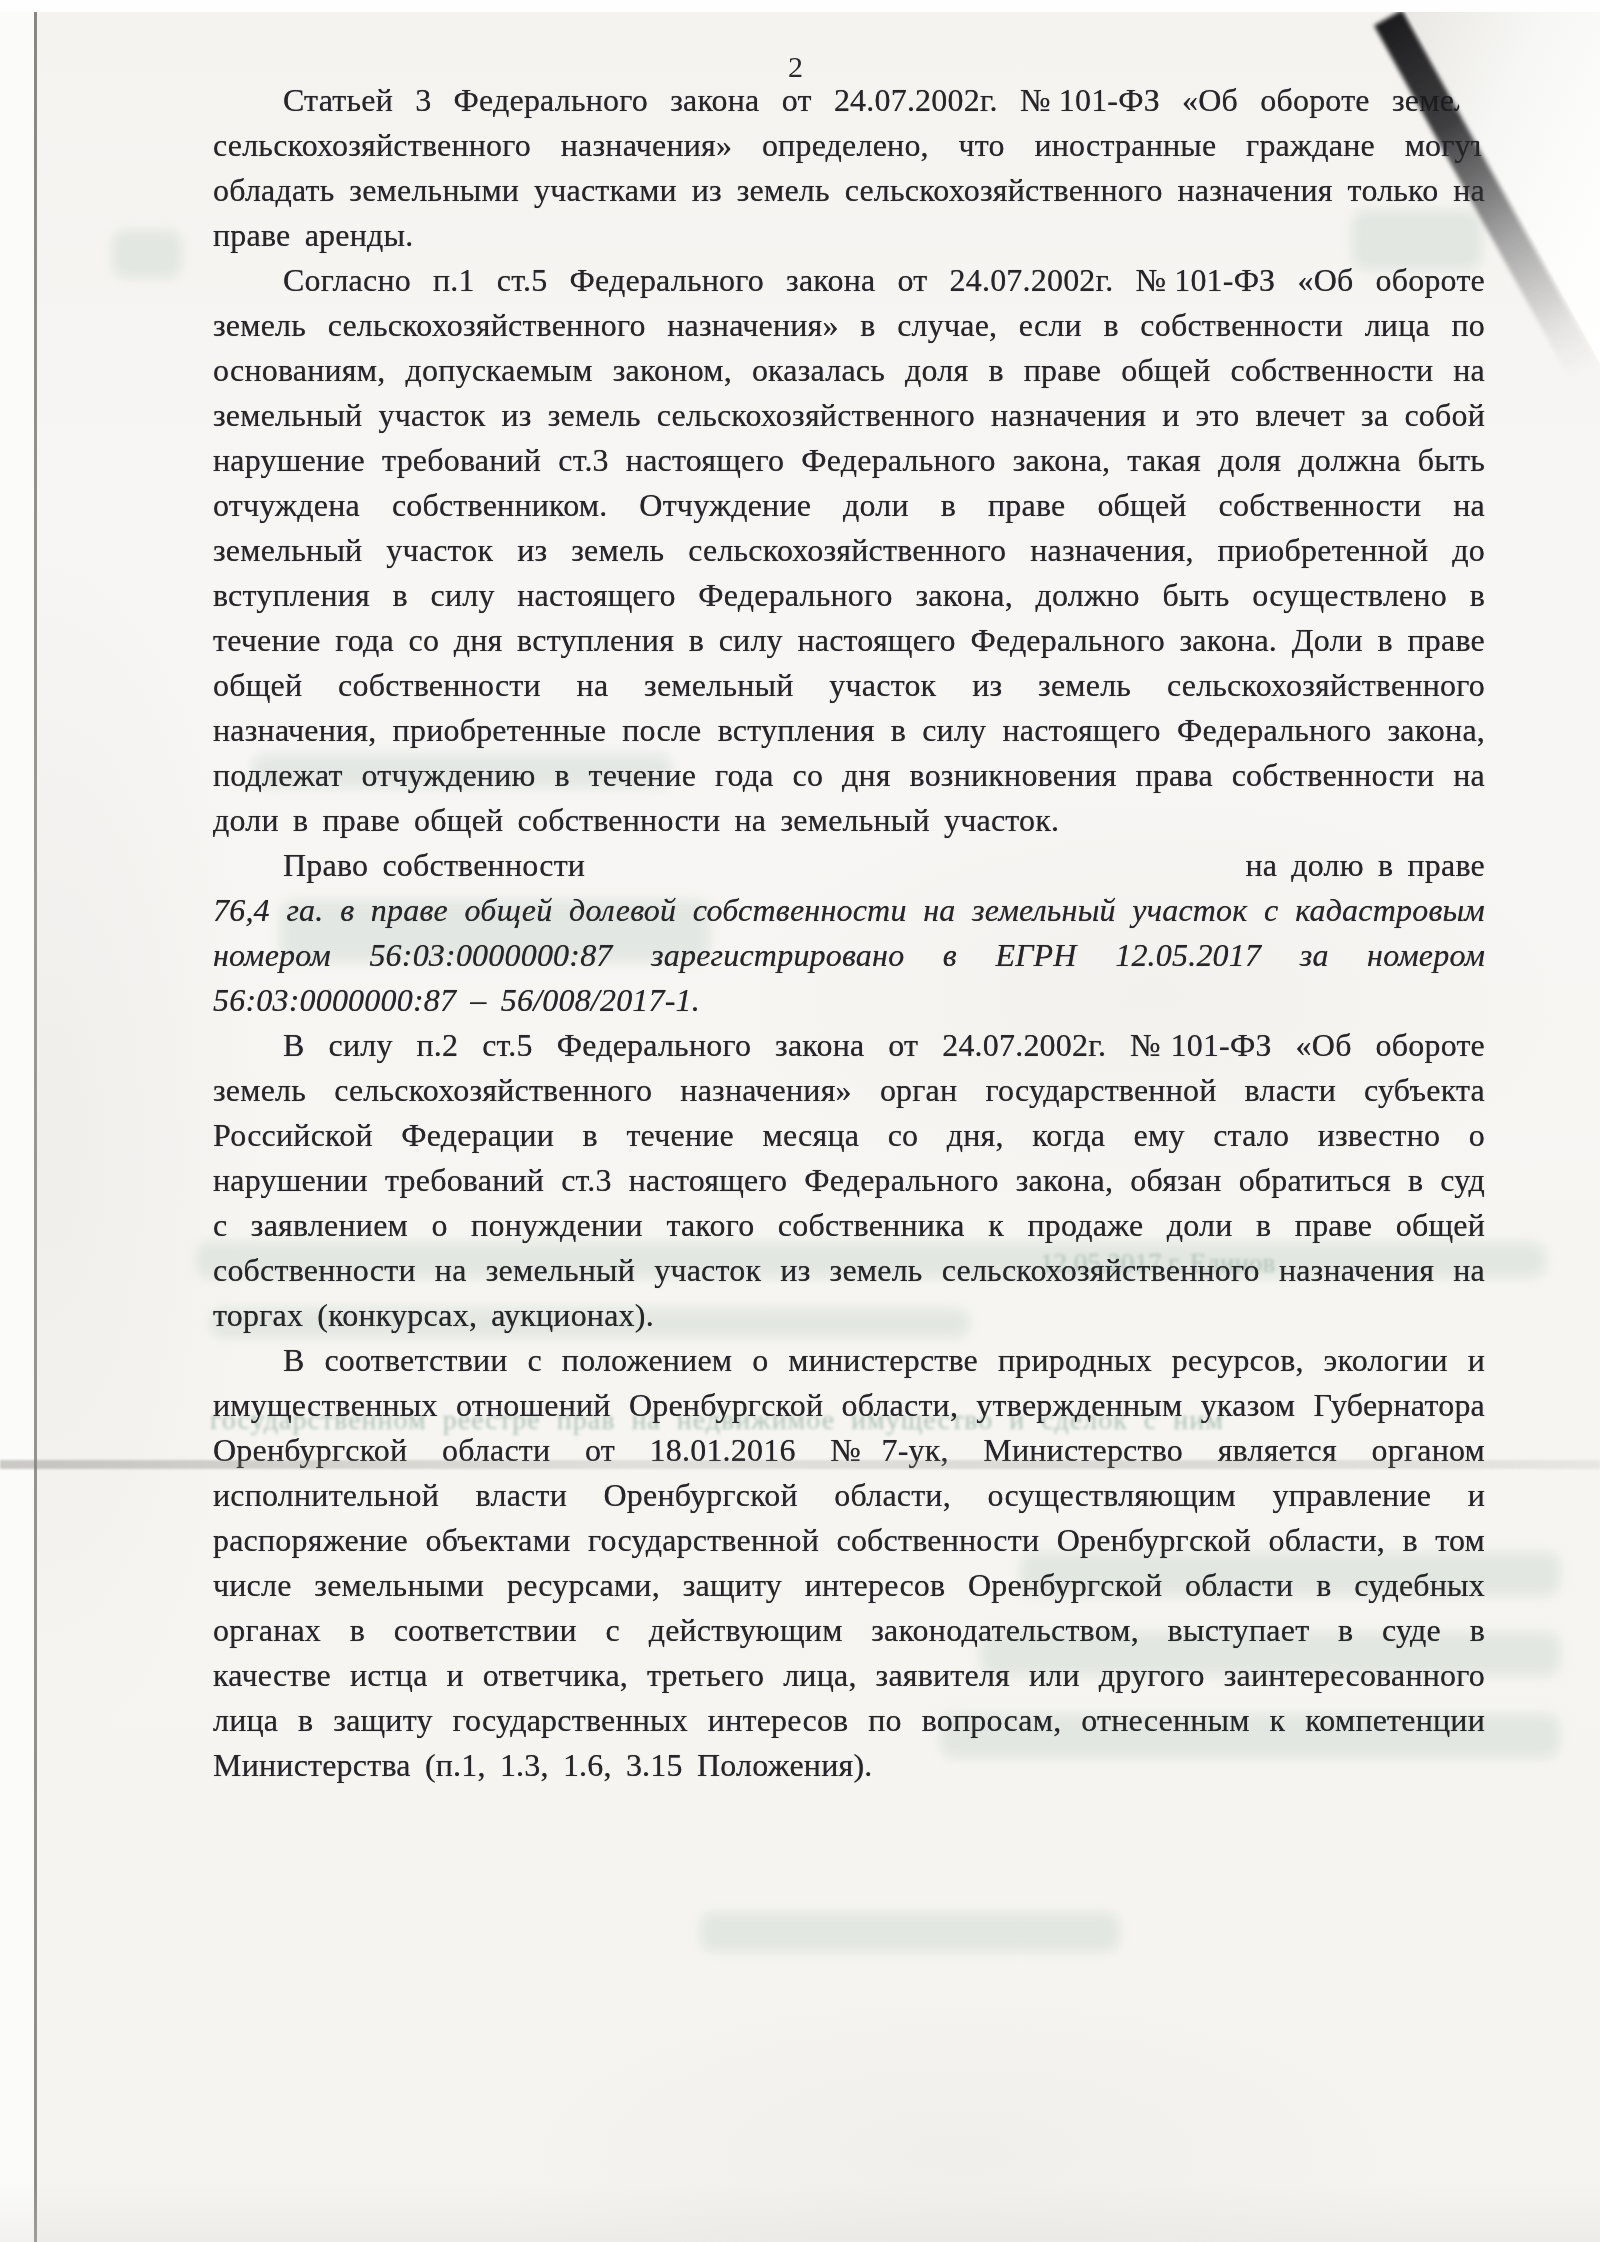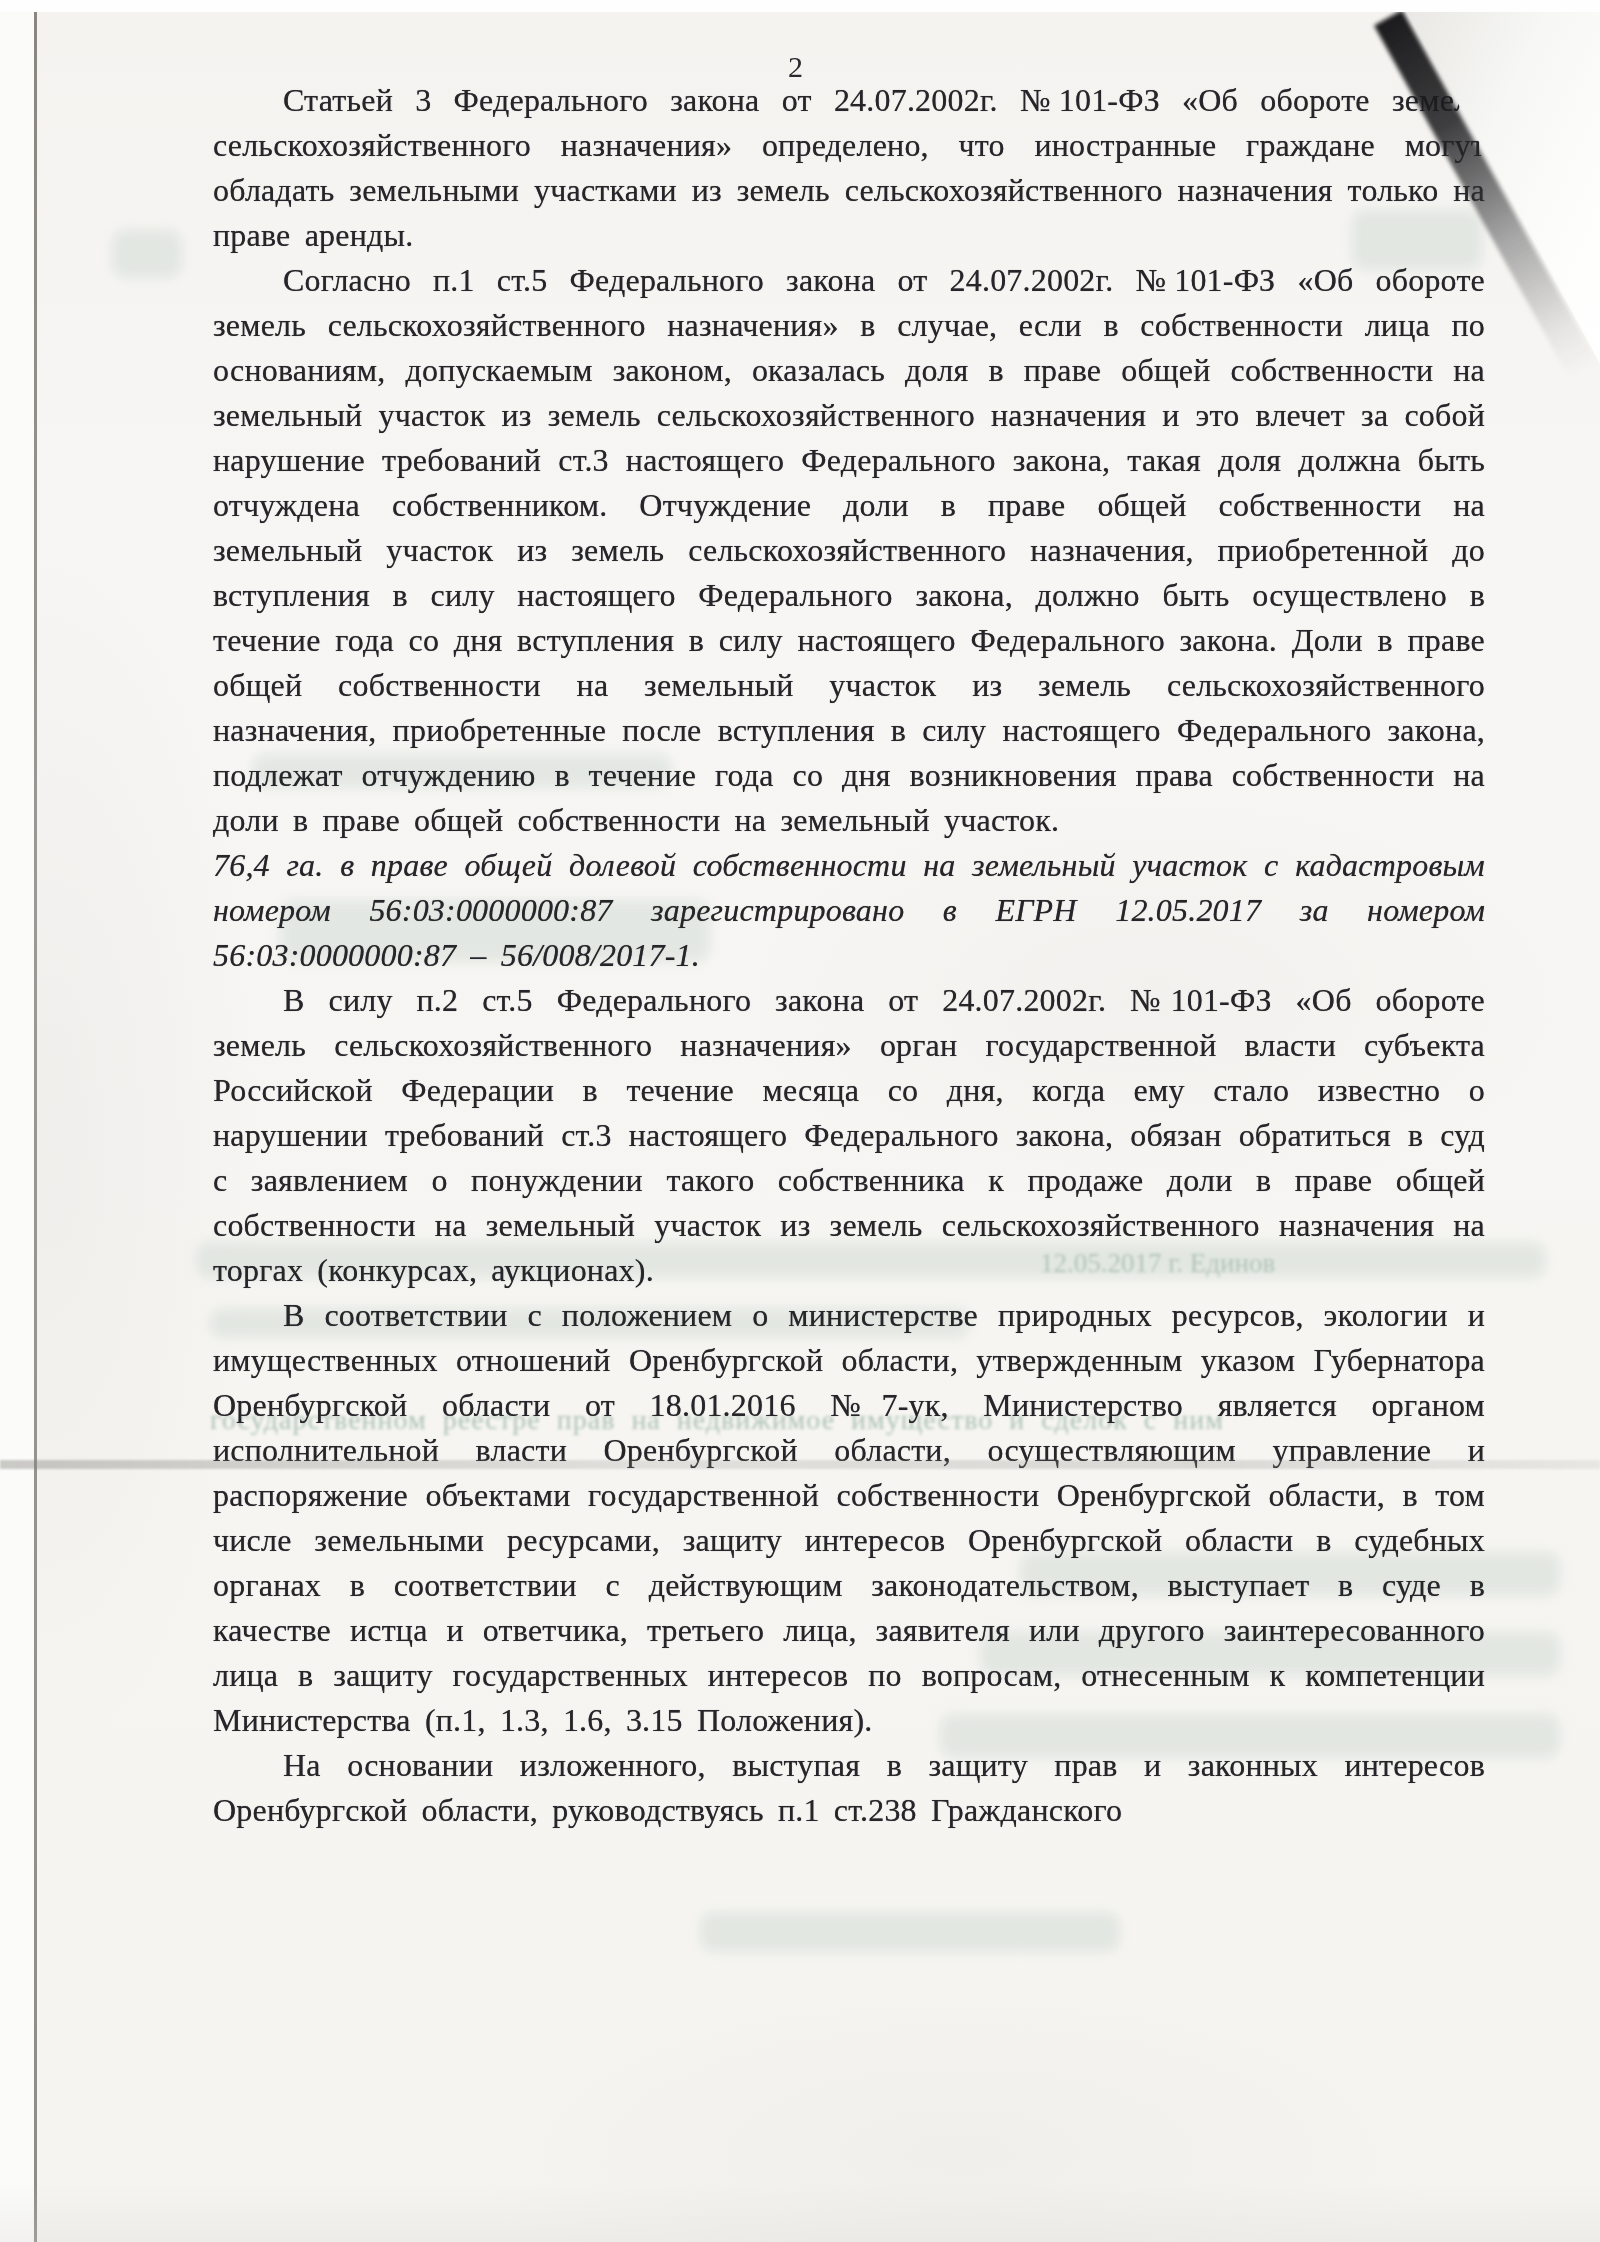--- a/index.html
+++ b/index.html
@@ -117,24 +117,27 @@
     <div class="bleed-blob" style="left:980px;top:1620px;width:580px;height:44px;"></div>
     <div class="bleed-blob" style="left:940px;top:1702px;width:620px;height:44px;"></div>
     <div class="bleed-blob" style="left:700px;top:1900px;width:420px;height:40px;"></div>
 
     <div class="bleed-text">государственном реестре прав на недвижимое имущество и сделок с ним</div>
     <div class="bleed-text2">12.05.2017 г. Единов</div>
 
     <div class="textblock">
       <p class="para">Статьей 3 Федерального закона от 24.07.2002г. №101-ФЗ «Об обороте земель сельскохозяйственного назначения» определено, что иностранные граждане могут обладать земельными участками из земель сельскохозяйственного назначения только на праве аренды.</p>
       <p class="para">Согласно п.1 ст.5 Федерального закона от 24.07.2002г. №101-ФЗ «Об обороте земель сельскохозяйственного назначения» в случае, если в собственности лица по основаниям, допускаемым законом, оказалась доля в праве общей собственности на земельный участок из земель сельскохозяйственного назначения и это влечет за собой нарушение требований ст.3 настоящего Федерального закона, такая доля должна быть отчуждена собственником. Отчуждение доли в праве общей собственности на земельный участок из земель сельскохозяйственного назначения, приобретенной до вступления в силу настоящего Федерального закона, должно быть осуществлено в течение года со дня вступления в силу настоящего Федерального закона. Доли в праве общей собственности на земельный участок из земель сельскохозяйственного назначения, приобретенные после вступления в силу настоящего Федерального закона, подлежат отчуждению в течение года со дня возникновения права собственности на доли в праве общей собственности на земельный участок.</p>
+      <div class="split-line">
+        <span>Право собственности</span>
+        <span>на долю в праве</span>
+      </div>
       <p class="para noindent">76,4 га. в праве общей долевой собственности на земельный участок с кадастровым номером 56:03:0000000:87 зарегистрировано в ЕГРН 12.05.2017 за номером  56:03:0000000:87 – 56/008/2017-1.</p>
       <p class="para">В силу п.2 ст.5 Федерального закона от 24.07.2002г. №101-ФЗ «Об обороте земель сельскохозяйственного назначения» орган государственной власти субъекта Российской Федерации в течение месяца со дня, когда ему стало известно о нарушении требований ст.3 настоящего Федерального закона, обязан обратиться в суд с заявлением о понуждении такого собственника к продаже доли в праве общей собственности на земельный участок из земель сельскохозяйственного назначения на торгах (конкурсах, аукционах).</p>
       <p class="para">В соответствии с положением о министерстве природных ресурсов, экологии и имущественных отношений Оренбургской области, утвержденным указом Губернатора Оренбургской области от 18.01.2016 №7-ук, Министерство является органом исполнительной власти Оренбургской области, осуществляющим управление и распоряжение объектами государственной собственности Оренбургской области, в том числе земельными ресурсами, защиту интересов Оренбургской области в судебных органах в соответствии с действующим законодательством, выступает в суде в качестве истца и ответчика, третьего лица, заявителя или другого заинтересованного лица в защиту государственных интересов по вопросам, отнесенным к компетенции Министерства (п.1, 1.3, 1.6, 3.15 Положения).</p>
-      <p class="para">На основании изложенного, выступая в защиту прав и законных интересов Оренбургской области, руководствуясь п.1 ст.238 Гражданского</p>
     </div>
 
     <div class="horizontal-crease"></div>
     <div class="bottom-shade"></div>
 
     <div class="fold-corner"></div>
     <div class="fold-crease"></div>
   </div>
 
   <div class="top-strip"></div>

